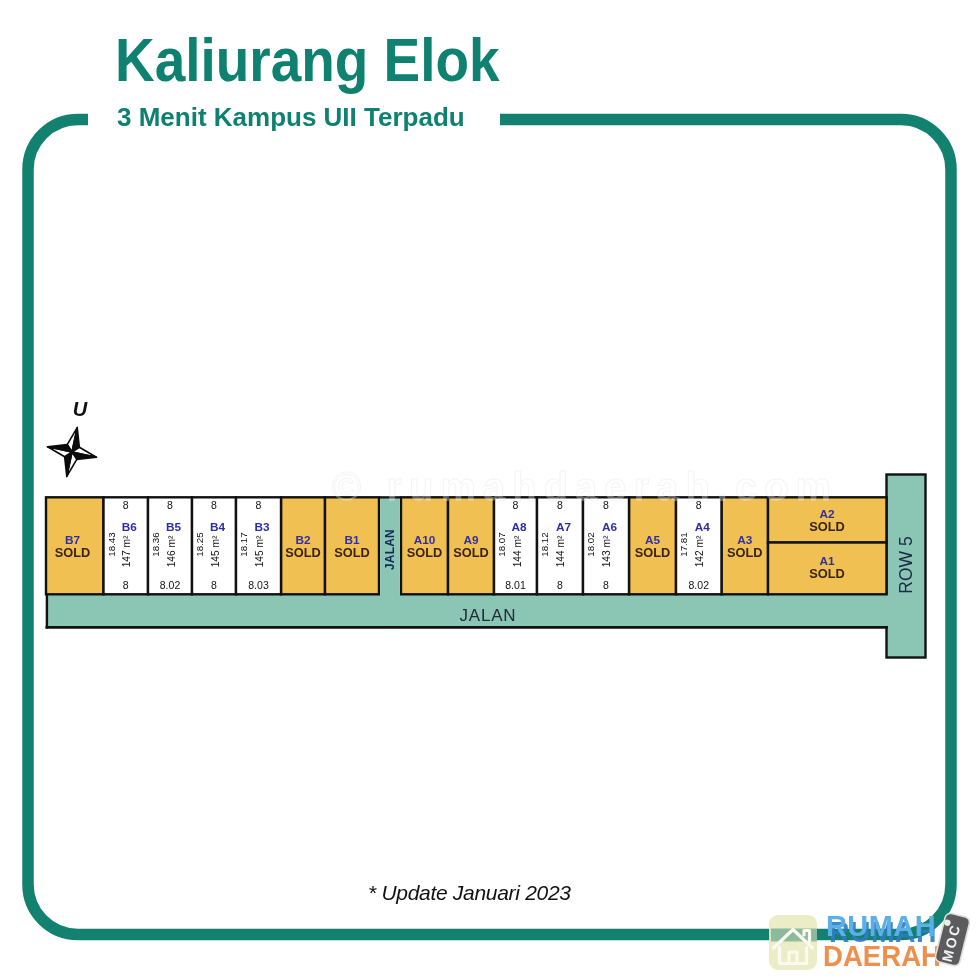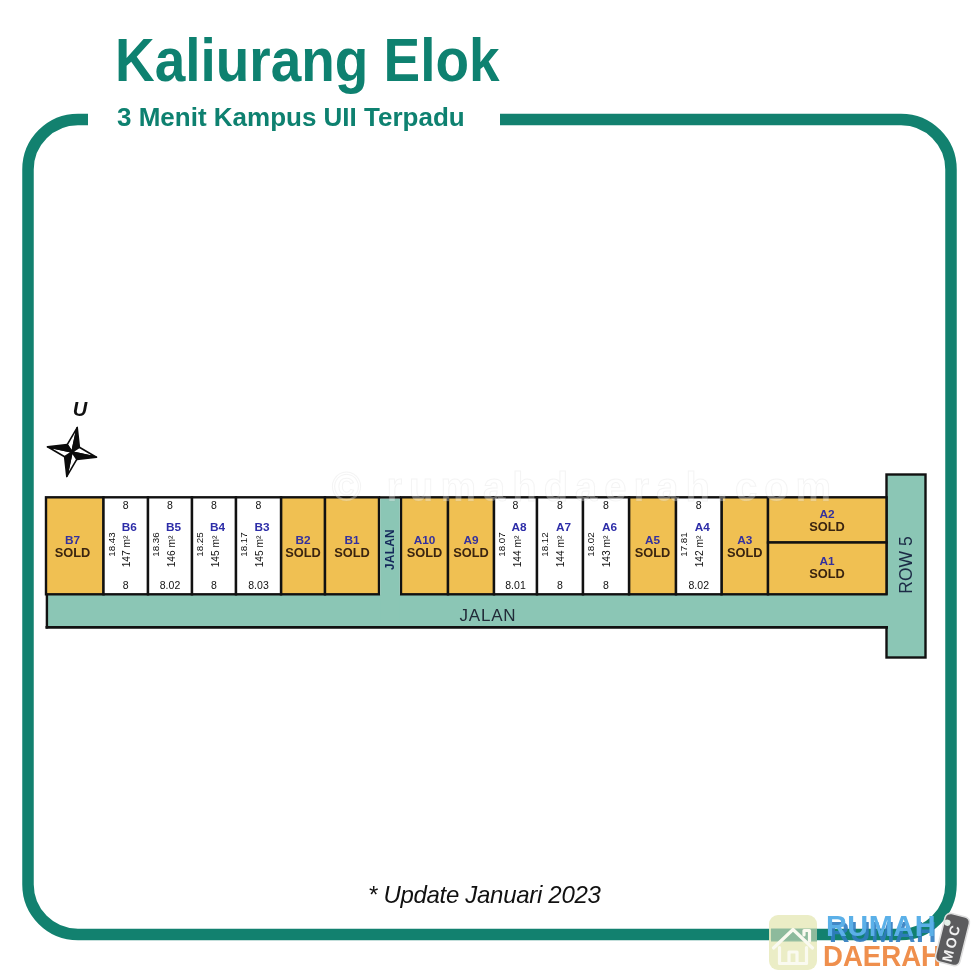--- a/index.html
+++ b/index.html
@@ -174,21 +174,21 @@
     <rect x="380.2" y="498.5" width="19.6" height="127.2" fill="#8BC6B5"></rect>
     <line x1="379" y1="497.4" x2="401" y2="497.4" stroke="#111" stroke-width="2.4"></line>
     <text x="394" y="549.5" transform="rotate(-90 394 549.5)" font-size="12" font-weight="bold" fill="#14285a" text-anchor="middle" letter-spacing="0.2">JALAN</text>
   </g>
 </svg>
 
 <svg class="abs" style="left:0;top:0;" width="980" height="980" viewBox="0 0 980 980" font-family="Liberation Sans, sans-serif">
   <text x="585" y="501" font-size="40" font-weight="bold" fill="rgba(255,255,255,0.32)" stroke="rgba(170,170,170,0.13)" stroke-width="1" text-anchor="middle" letter-spacing="7">© rumahdaerah.com</text>
 </svg>
 
-<div class="abs" style="left:368px;top:881px;font-style:italic;font-size:24px;color:#111;letter-spacing:-0.3px;">* Update Januari 2023</div>
+<div class="abs" style="left:368px;top:881px;font-style:italic;font-size:21px;color:#111;letter-spacing:-0.3px;">* Update Januari 2023</div>
 
 <svg class="abs" style="left:0;top:0;" width="980" height="980" viewBox="0 0 980 980" font-family="Liberation Sans, sans-serif">
 
   <g>
     <rect x="769" y="915" width="48" height="55" rx="9" fill="#E9ECC2" opacity="0.93"></rect>
     <rect x="771" y="928.5" width="46" height="13" fill="#2f8875" opacity="0.45"></rect>
     <g stroke="#FAFAF0" stroke-width="3.2" fill="none" stroke-linejoin="round" stroke-linecap="round">
       <path d="M 773.5 948 L 793 929.5 L 812.5 948"></path>
       <path d="M 804 935 L 804 930.5 L 809.5 930.5 L 809.5 941"></path>
       <path d="M 779.5 947.5 L 779.5 963.5 L 806.5 963.5 L 806.5 947.5"></path>

